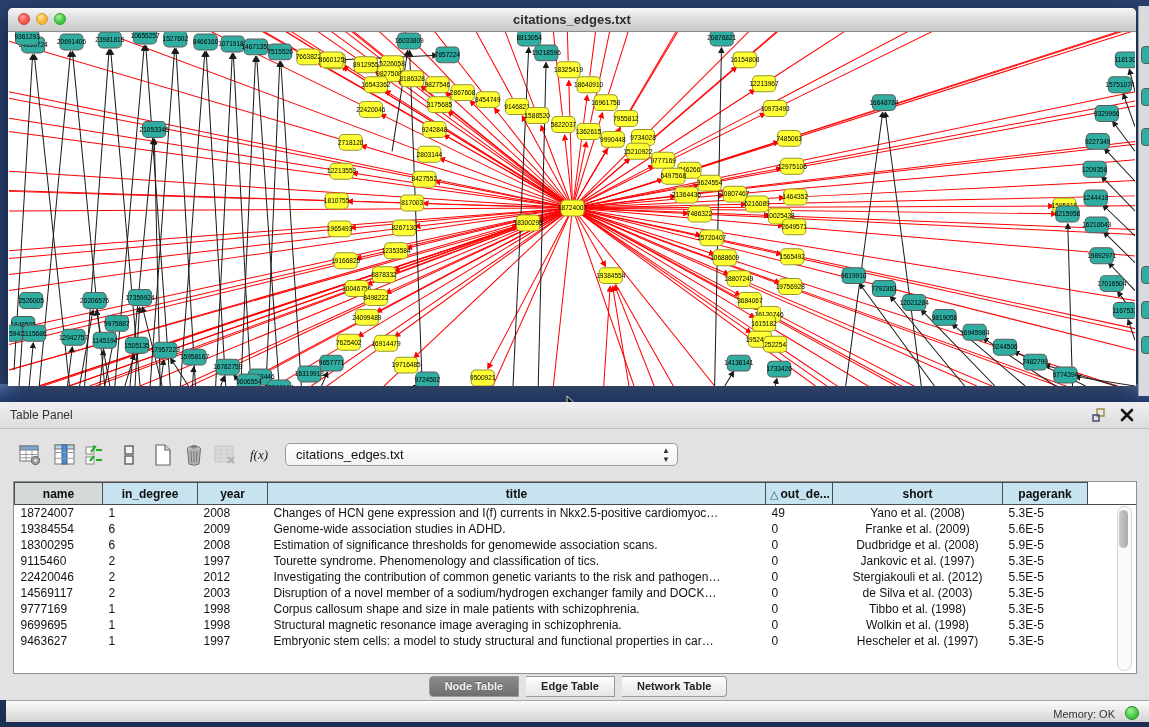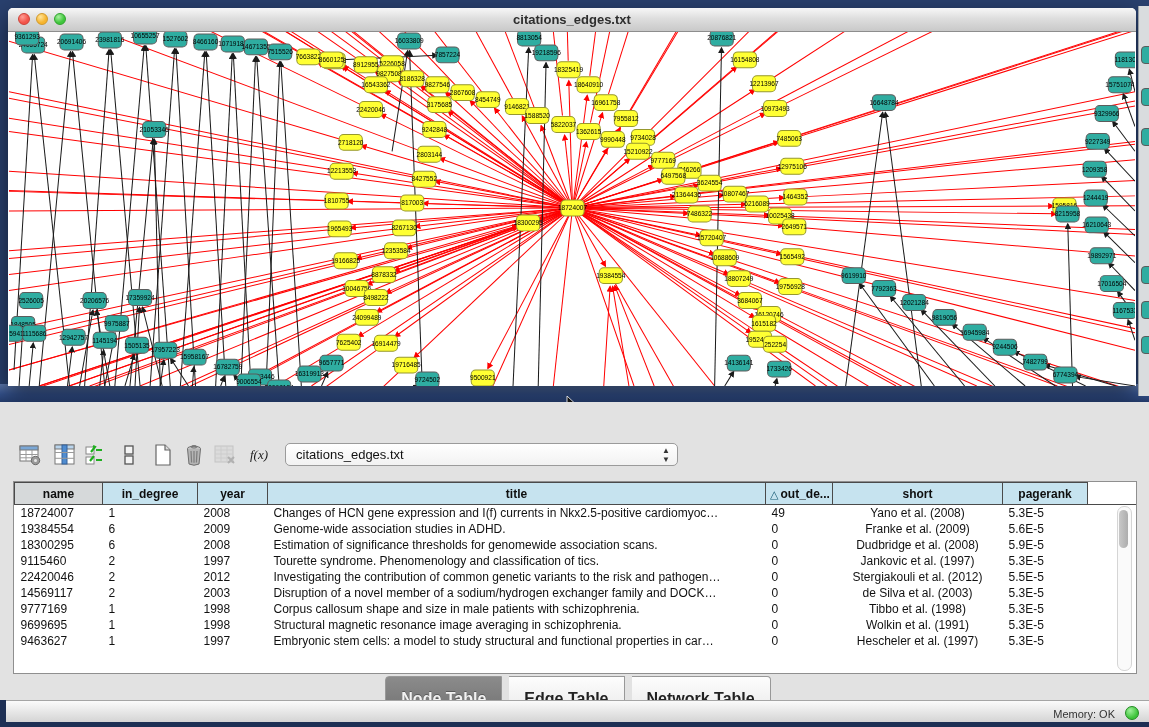--- a/index.html
+++ b/index.html
@@ -41,21 +41,21 @@
   .node-table th.first{border-left:1px solid #4a4a4a;background:#d6d9da;}
   .node-table th.filler{background:#fff;border:none;border-bottom:1px solid #4a4a4a;}
   .node-table td{height:16px;font-size:12px;color:#111;padding:0 6px;overflow:hidden;white-space:nowrap;box-sizing:border-box;}
   .node-table td.center{text-align:center;}
   .sort-tri{color:#155a73;font-size:11px;margin-right:2px;}
   .ct0{width:88px}.ct1{width:95px}.ct2{width:70px}.ct3{width:498px}.ct4{width:67px}.ct5{width:170px}.ct6{width:85px}.ct7{width:auto}
   .vscroll{position:absolute;right:4px;top:24px;width:13px;bottom:2px;background:#fafafa;border:1px solid #d5d5d5;border-radius:7px;}
   .vthumb{position:absolute;left:1px;top:3px;width:9px;height:38px;background:linear-gradient(90deg,#c8c8c8,#adadad);border-radius:5px;}
 
   .tabs{position:absolute;left:0;top:274px;width:100%;height:20px;display:flex;justify-content:center;}
-  .tab{height:19px;line-height:19px;padding:12px 15px;font-size:16px;font-weight:700;color:#222;background:linear-gradient(180deg,#fdfdfd,#e6e6e6);border:1px solid #989898;border-left:none;margin-left:7px;}
+  .tab{height:19px;line-height:19px;padding:0 15px;font-size:11px;font-weight:700;color:#222;background:linear-gradient(180deg,#fdfdfd,#e6e6e6);border:1px solid #989898;border-left:none;margin-left:7px;}
   .tab.first{border-left:1px solid #989898;border-radius:4px 0 0 4px;}
   .tab.last{border-radius:0 4px 4px 0;}
   .tab.selected{background:linear-gradient(180deg,#8b8b8b,#6f6f6f);color:#f2f2f2;text-shadow:0 -1px 0 rgba(0,0,0,.3);}
 
   .status-bar{position:absolute;left:6px;top:700px;width:1149px;height:22px;background:linear-gradient(180deg,#fbfbfb,#d4d4d4);border-top:1px solid #a5a5a5;box-sizing:border-box;}
   .mem-label{position:absolute;right:40px;top:7px;font-size:11px;color:#333;}
   .mem-dot{position:absolute;right:16px;top:5px;width:14px;height:14px;border-radius:50%;background:radial-gradient(circle at 35% 30%,#9ef09a,#3ec43a 65%);border:1px solid #1f8a1f;box-sizing:border-box;}
 </style>
 </head>
 <body>
@@ -864,20 +864,34 @@
       </div>
 
     <div class="mouse-cursor">
       <svg width="12" height="14" viewBox="0 0 12 14">
           <polygon points="1,0 1,11 3.6,8.6 5.4,13 7.4,12.1 5.6,7.9 9.5,7.9" fill="#111" stroke="#fff" stroke-width="0.8"></polygon>
         </svg>
     </div>
   </div>
 
   <div class="table-panel">
+    <div class="panel-header">
+      <span class="panel-title">Table Panel</span>
+      <span class="float-btn">
+        <svg width="16" height="16" viewBox="0 0 16 16">
+            <rect x="6" y="2" width="7" height="7" fill="none" stroke="#98893c" stroke-width="1.4"></rect>
+            <rect x="2" y="8" width="6" height="6" fill="none" stroke="#3a4470" stroke-width="1.4"></rect>
+          </svg>
+      </span>
+      <span class="close-btn">
+        <svg width="16" height="16" viewBox="0 0 16 16">
+            <path d="M3,3 L13,13 M13,3 L3,13" stroke="#141414" stroke-width="2.6" stroke-linecap="round"></path>
+          </svg>
+      </span>
+    </div>
 
     <div class="toolbar">
       <span class="tbtn" style="left:17px">
         <svg width="24" height="24" viewBox="0 0 24 24">
             <rect x="2" y="3" width="18" height="15" fill="#fff" stroke="#777"></rect>
             <rect x="2" y="3" width="18" height="4" fill="#7aa7d6" stroke="#777"></rect>
             <path d="M8,7V18 M14,7V18 M2,11.5H20 M2,14.8H20" stroke="#999" stroke-width="1"></path>
             <circle cx="17.5" cy="17.5" r="4.2" fill="#9a9a9a" stroke="#6b6b6b"></circle>
             <circle cx="17.5" cy="17.5" r="1.5" fill="#e8e8e8"></circle>
           </svg>
@@ -1028,21 +1042,21 @@
               <td class="center">Tibbo et al. (1998)</td>
               <td>5.3E-5</td>
               <td></td>
             </tr>
             <tr>
               <td>9699695</td>
               <td>1</td>
               <td>1998</td>
               <td>Structural magnetic resonance image averaging in schizophrenia.</td>
               <td>0</td>
-              <td class="center">Wolkin et al. (1991)</td>
+              <td class="center">Wolkin et al. (1998)</td>
               <td>5.3E-5</td>
               <td></td>
             </tr>
             <tr>
               <td>9463627</td>
               <td>1</td>
               <td>1997</td>
               <td>Embryonic stem cells: a model to study structural and functional properties in car…</td>
               <td>0</td>
               <td class="center">Hescheler et al. (1997)</td>

